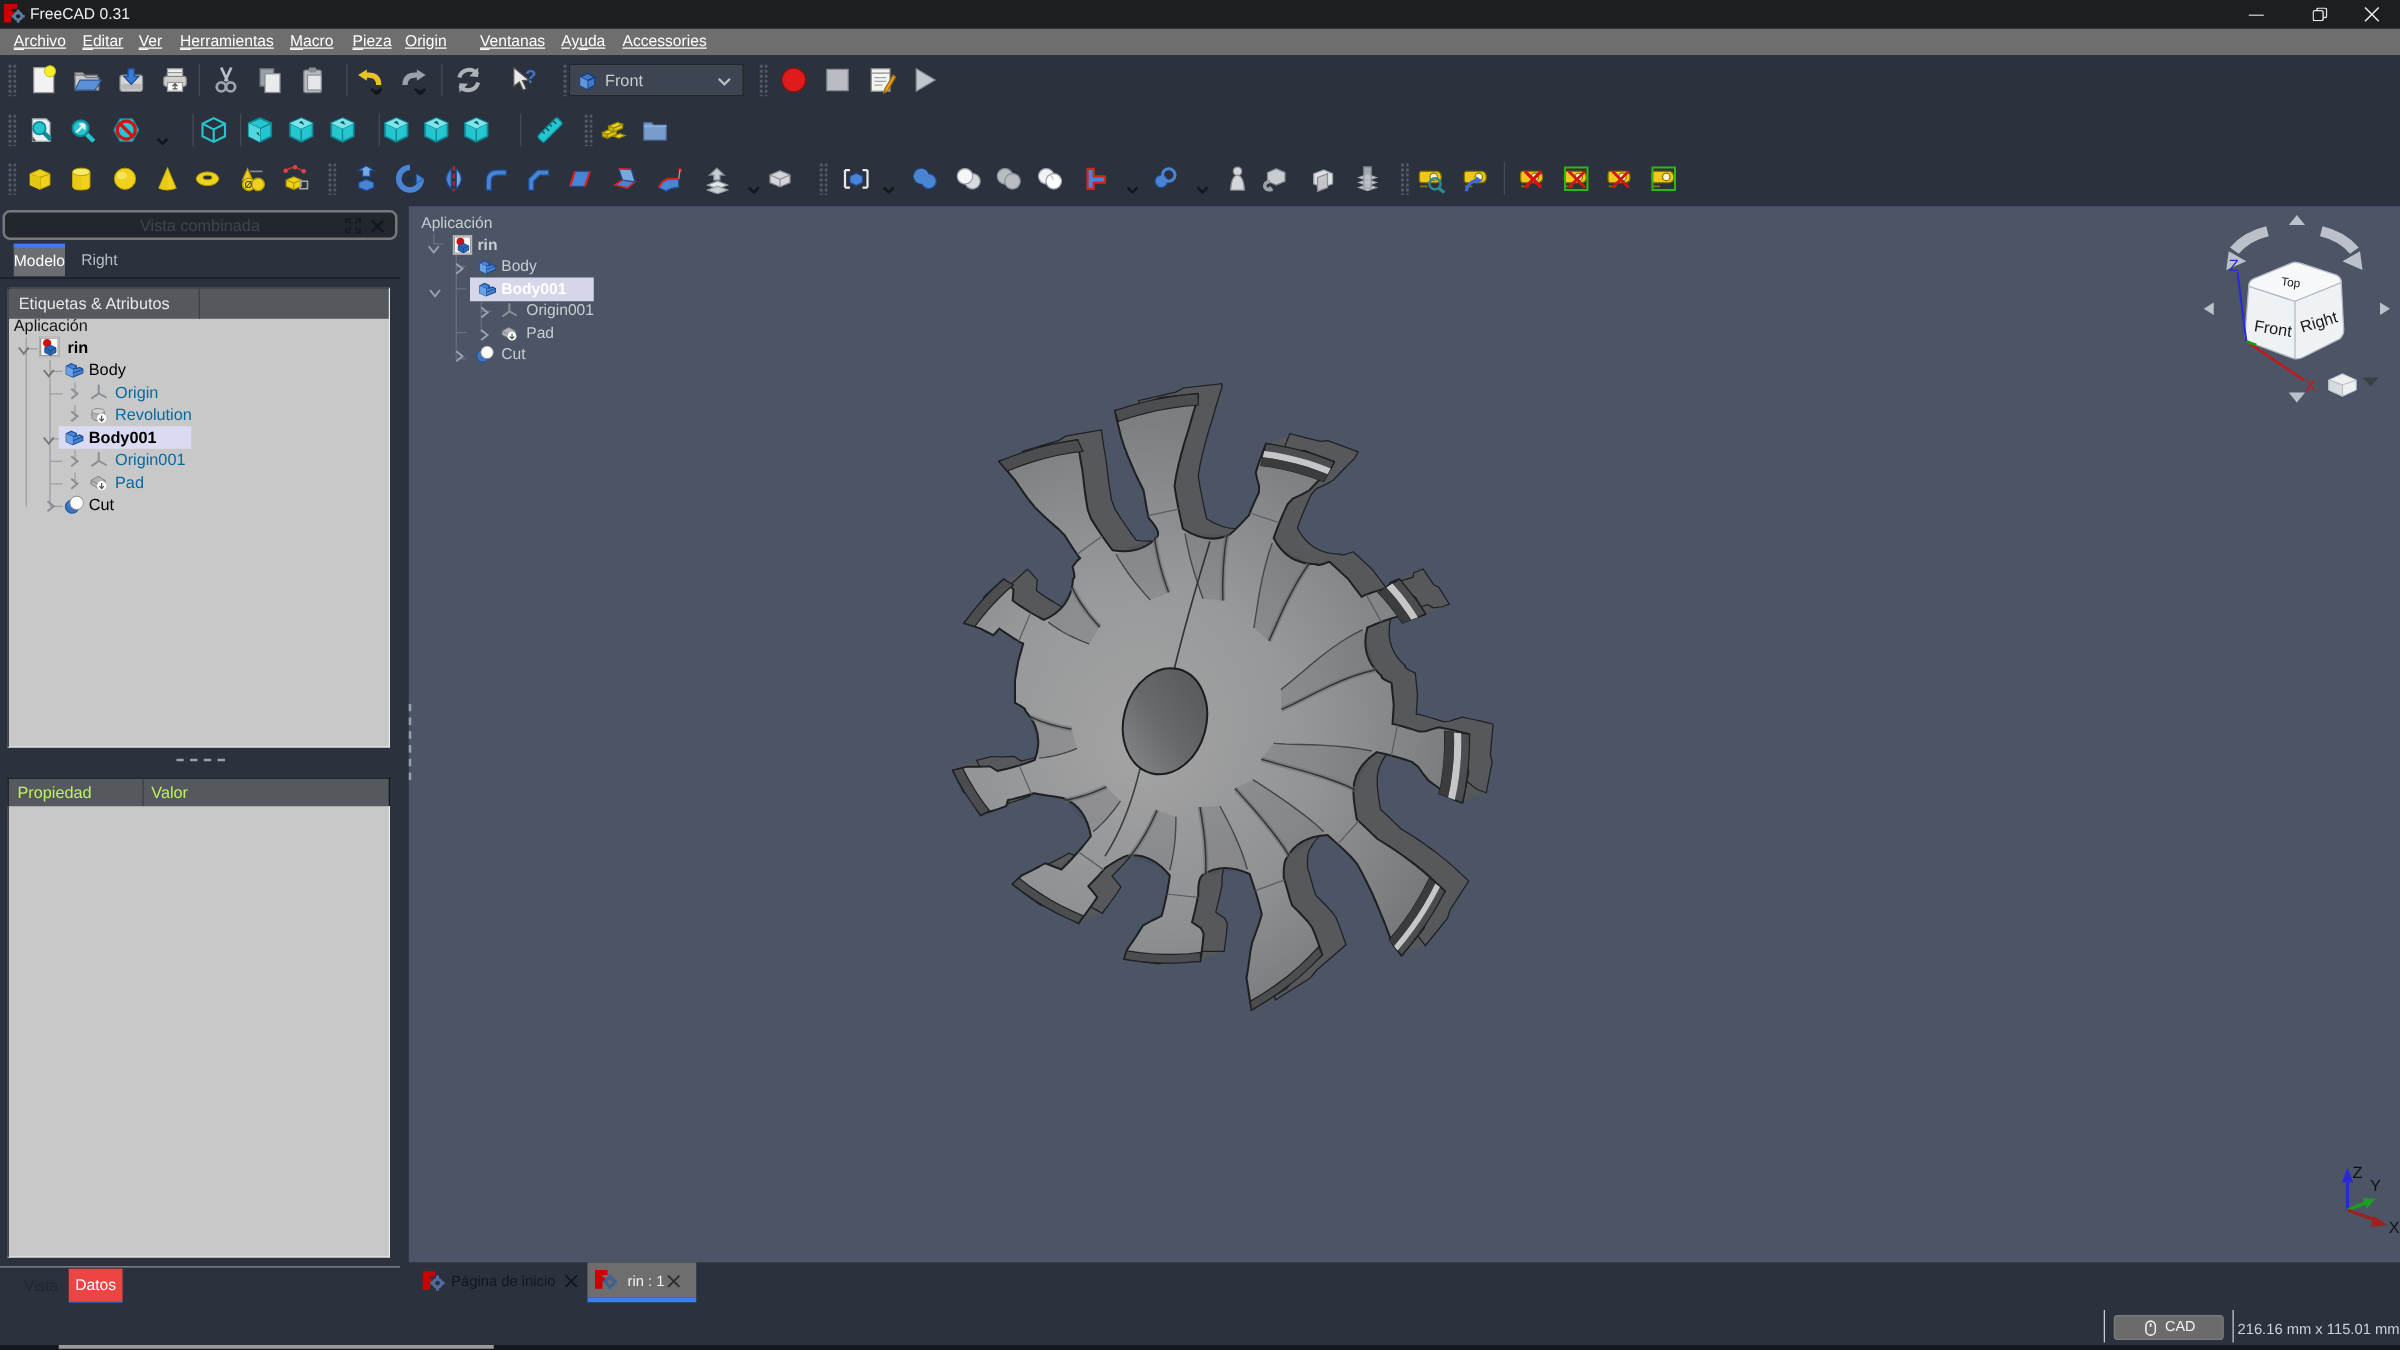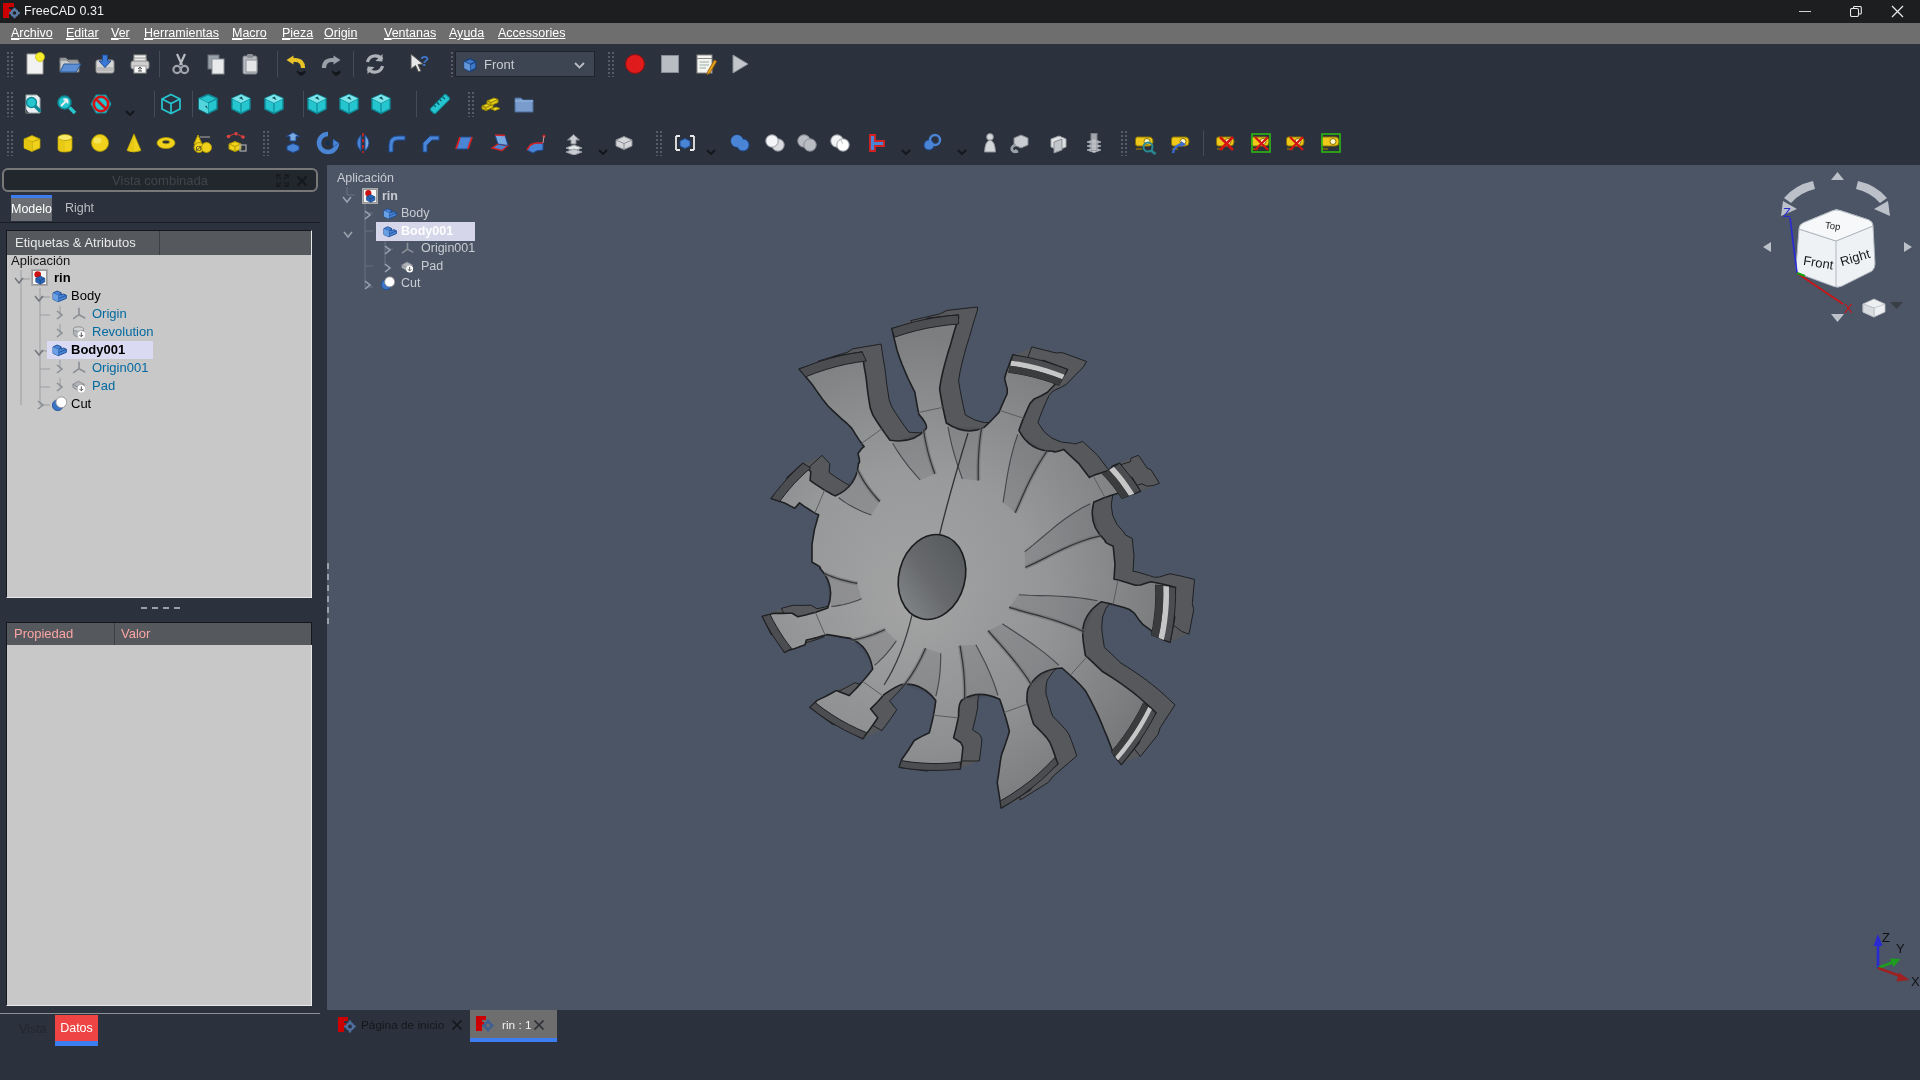--- a/index.html
+++ b/index.html
@@ -564,21 +564,21 @@
 <circle cx="9.3" cy="6.3" r="5.3999999999999995" fill="#ffffff" stroke="#8a8a8a" stroke-width="0.8"></circle>
             </svg>
             <span class="trow" style="left:71px;top:165px;">Cut</span>
           </div>
         </div>
   </div>
   <svg class="abs" style="left:141px;top:441px" width="44" height="4">
         <path d="M0 2 H44" stroke="#9aa0a8" stroke-width="2" stroke-dasharray="6 5"></path>
       </svg>
   <div id="propbox">
-    <div style="position:absolute;left:0;top:0;width:306px;height:26px;background:#55585c;color:#fca5a5;font-size:13px;border:1px solid #14171c;border-bottom:none;">
+    <div style="position:absolute;left:0;top:0;width:306px;height:26px;background:#55585c;color:#bef264;font-size:13px;border:1px solid #14171c;border-bottom:none;">
       <span style="position:absolute;left:7px;top:3px;">Propiedad</span>
       <span style="position:absolute;left:114px;top:3px;">Valor</span>
       <span style="position:absolute;left:107px;top:0;width:1px;height:22px;background:#3c4044;"></span>
     </div>
     <div style="position:absolute;left:0;top:23px;width:306px;height:361px;background:#c8c8c8;border:1px solid #14171c;border-top:none;border-right:1px solid #e8e8e8;border-bottom:1px solid #e8e8e8;"></div>
   </div>
   <div id="vdtabs">
     <div style="position:absolute;left:0px;top:1px;width:320px;height:1px;background:#8a8f96;"></div>
     <span style="position:absolute;left:19px;top:10px;font-size:12.5px;color:#23262b;">Vista</span>
     <div style="position:absolute;left:55px;top:3px;width:43px;height:26px;background:#ef4444;color:#fff;font-size:12.5px;text-align:center;line-height:26px;">Datos</div>
@@ -876,14 +876,28 @@
           <rect x="15.4" y="9.3" width="2.2" height="2.4"></rect>
         </g>
     <circle cx="12" cy="10.5" r="1.9" fill="#6e6e6e"></circle>
   </svg>
   <span style="position:absolute;left:175px;top:8px;font-size:11.8px;color:#f2f2f2;">rin : 1</span>
   <svg class="abs" style="left:206px;top:9px" width="12" height="12" viewBox="0 0 12 12">
         <path d="M1.5 1.5 L10.5 10.5 M10.5 1.5 L1.5 10.5" stroke="#2a2d32" stroke-width="1.6"></path>
       </svg>
 </div>
 
+<div id="statusbar">
+  <div style="position:absolute;left:1683px;top:6px;width:1px;height:26px;background:#c9ccd1;"></div>
+  <div style="position:absolute;left:1691px;top:10px;width:88px;height:20px;background:#6b6b6b;border:1px solid #7d7d7d;border-radius:3px;">
+    <svg class="abs" style="left:24px;top:3px" width="9" height="13" viewBox="0 0 10 14">
+      <rect x="0.8" y="0.8" width="8.4" height="12.4" rx="4.2" fill="none" stroke="#f0f0f0" stroke-width="1.4"></rect>
+      <rect x="4.2" y="2.6" width="1.6" height="3.4" rx="0.8" fill="#f0f0f0"></rect>
+    </svg>
+    <span style="position:absolute;left:40px;top:3px;font-size:11.5px;color:#f2f2f2;">CAD</span>
+  </div>
+  <div style="position:absolute;left:1786px;top:6px;width:1px;height:26px;background:#c9ccd1;"></div>
+  <span style="position:absolute;left:1790px;top:14px;font-size:11.8px;color:#ced1d6;white-space:nowrap;">216.16 mm x 115.01 mm</span>
+  <div style="position:absolute;left:0px;top:34px;width:1920px;height:4px;background:#15181c;"></div>
+  <div style="position:absolute;left:47px;top:34px;width:348px;height:3px;background:#9a9a9a;"></div>
+</div>
 
 </div>
 
 </body></html>

